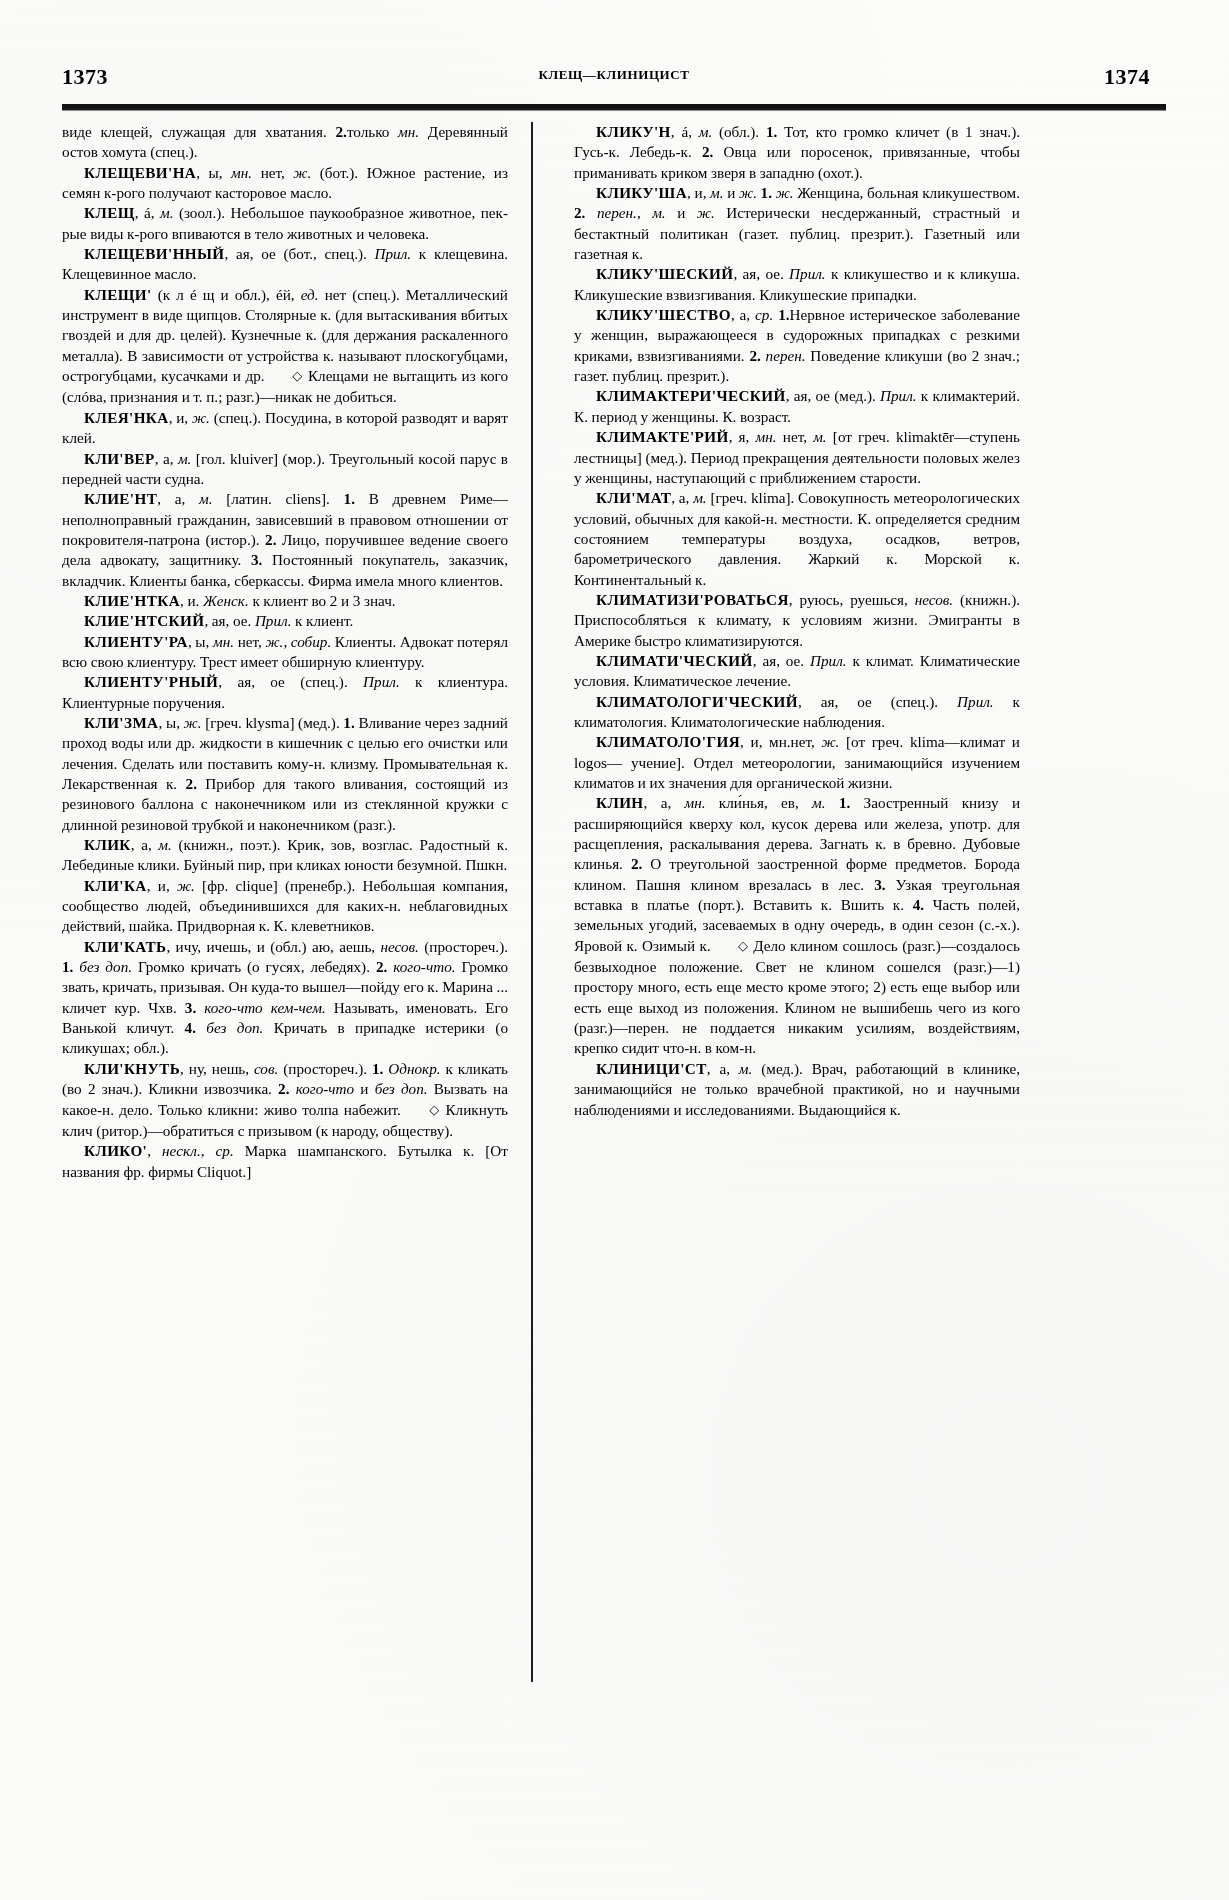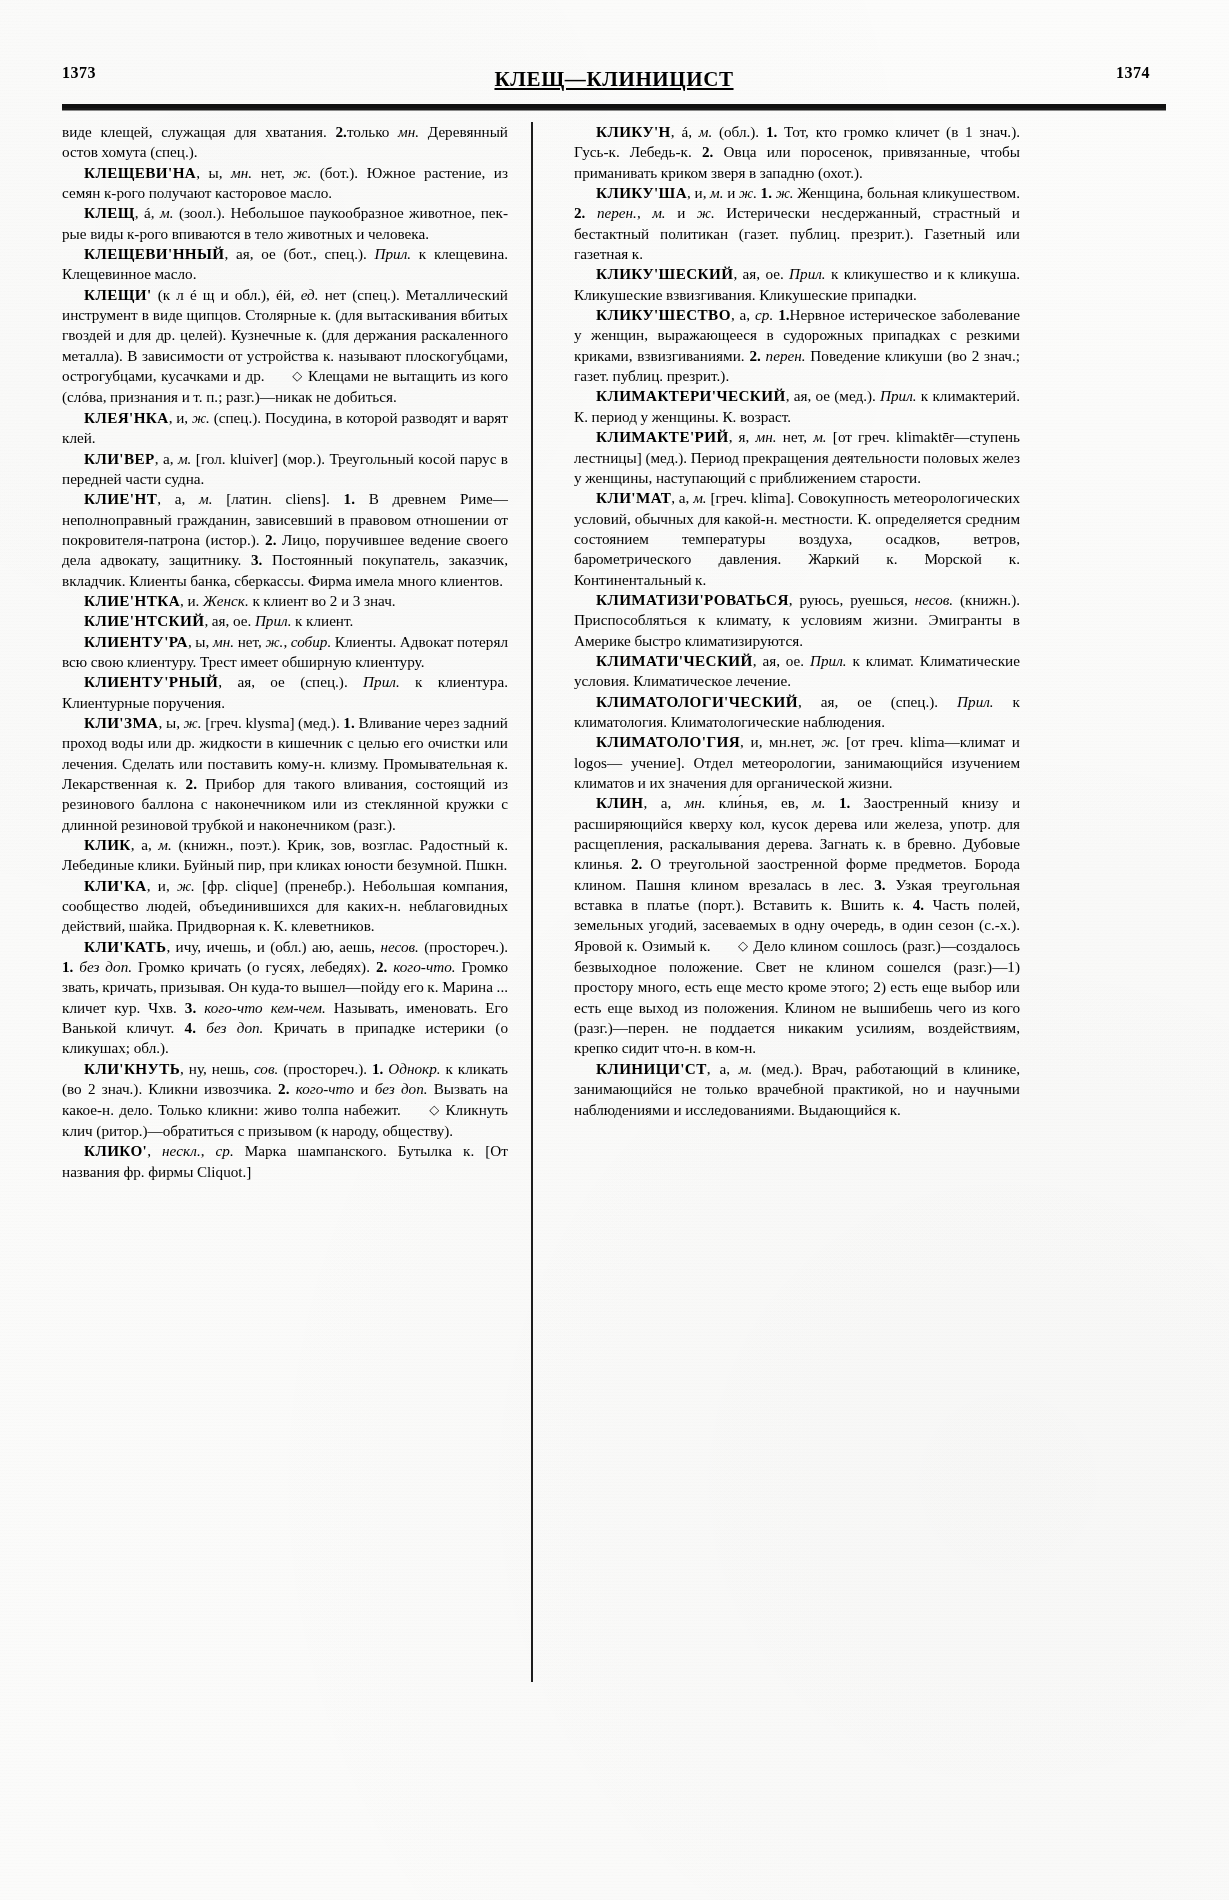--- a/index.html
+++ b/index.html
@@ -41,35 +41,34 @@
     position: absolute;
     left: 62px;
     top: 64px;
     width: 1104px;
     height: 44px;
   }
   .folio {
     position: absolute;
     top: 0;
     font-weight: bold;
-    font-size: 16px;
+    font-size: 22px;
     letter-spacing: 0.5px;
     font-family: "Liberation Serif", "DejaVu Serif", serif;
   }
   .folio-left  { left: 0; }
   .folio-right { right: 16px; }
   .running-head {
     position: absolute;
     left: 0; right: 0;
     top: 3px;
     text-align: center;
     font-weight: bold;
-    font-size: 21px;
+    font-size: 13px;
     letter-spacing: 0.6px;
-    text-decoration: underline;
   }
   .header-rule {
     position: absolute;
     left: 62px;
     top: 104px;
     width: 1104px;
     height: 4px;
     background: #111;
     box-shadow: 0 2.5px 0 0 #1a1a1a;
   }

